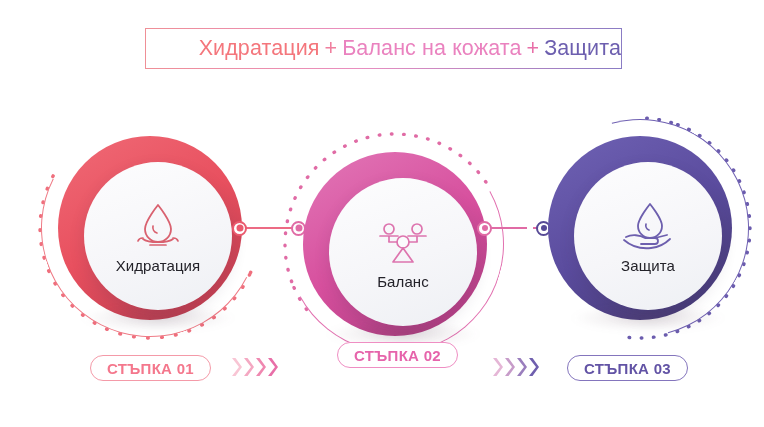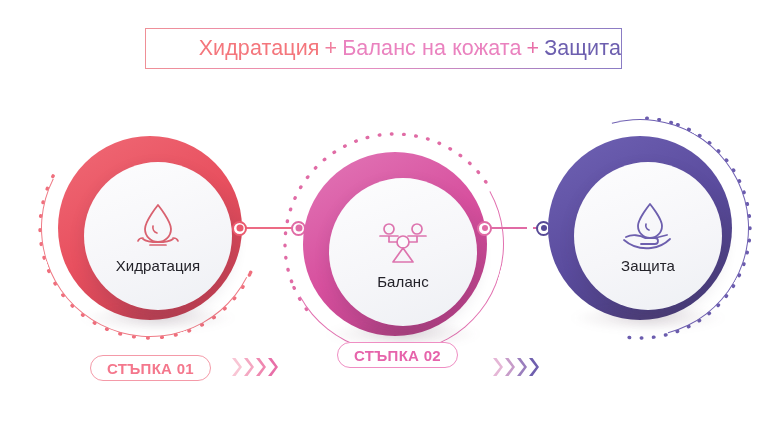--- a/index.html
+++ b/index.html
@@ -204,20 +204,21 @@
           <path d="M4 41 c8 7 18 9 27 8 c8 -1 14 -4 19 -9" fill="none" stroke="#6d5fae" stroke-width="1.8" stroke-linejoin="round" stroke-linecap="round"></path>
           <path d="M35 39 l12 -3" fill="none" stroke="#6d5fae" stroke-width="1.8" stroke-linecap="round"></path>
         </svg>
         <div class="disc-label">Защита</div>
       </div>
     </div>
   </div>
 
   <div class="badge badge-1">СТЪПКА 01</div>
   <div class="badge badge-2">СТЪПКА 02</div>
+  <div class="badge badge-3">СТЪПКА 03</div>
 
   <div class="chev-group chev-1">
     <svg class="chev" viewBox="0 0 11 22">
         <path d="M1 2 L8 11 L1 20 L4.5 20 L11 11 L4.5 2 Z" fill="#f8c5d4"></path>
       </svg>
     <svg class="chev" viewBox="0 0 11 22">
         <path d="M1 2 L8 11 L1 20 L4.5 20 L11 11 L4.5 2 Z" fill="#f4a8c2"></path>
       </svg>
     <svg class="chev" viewBox="0 0 11 22">
         <path d="M1 2 L8 11 L1 20 L4.5 20 L11 11 L4.5 2 Z" fill="#ef88b0"></path>

